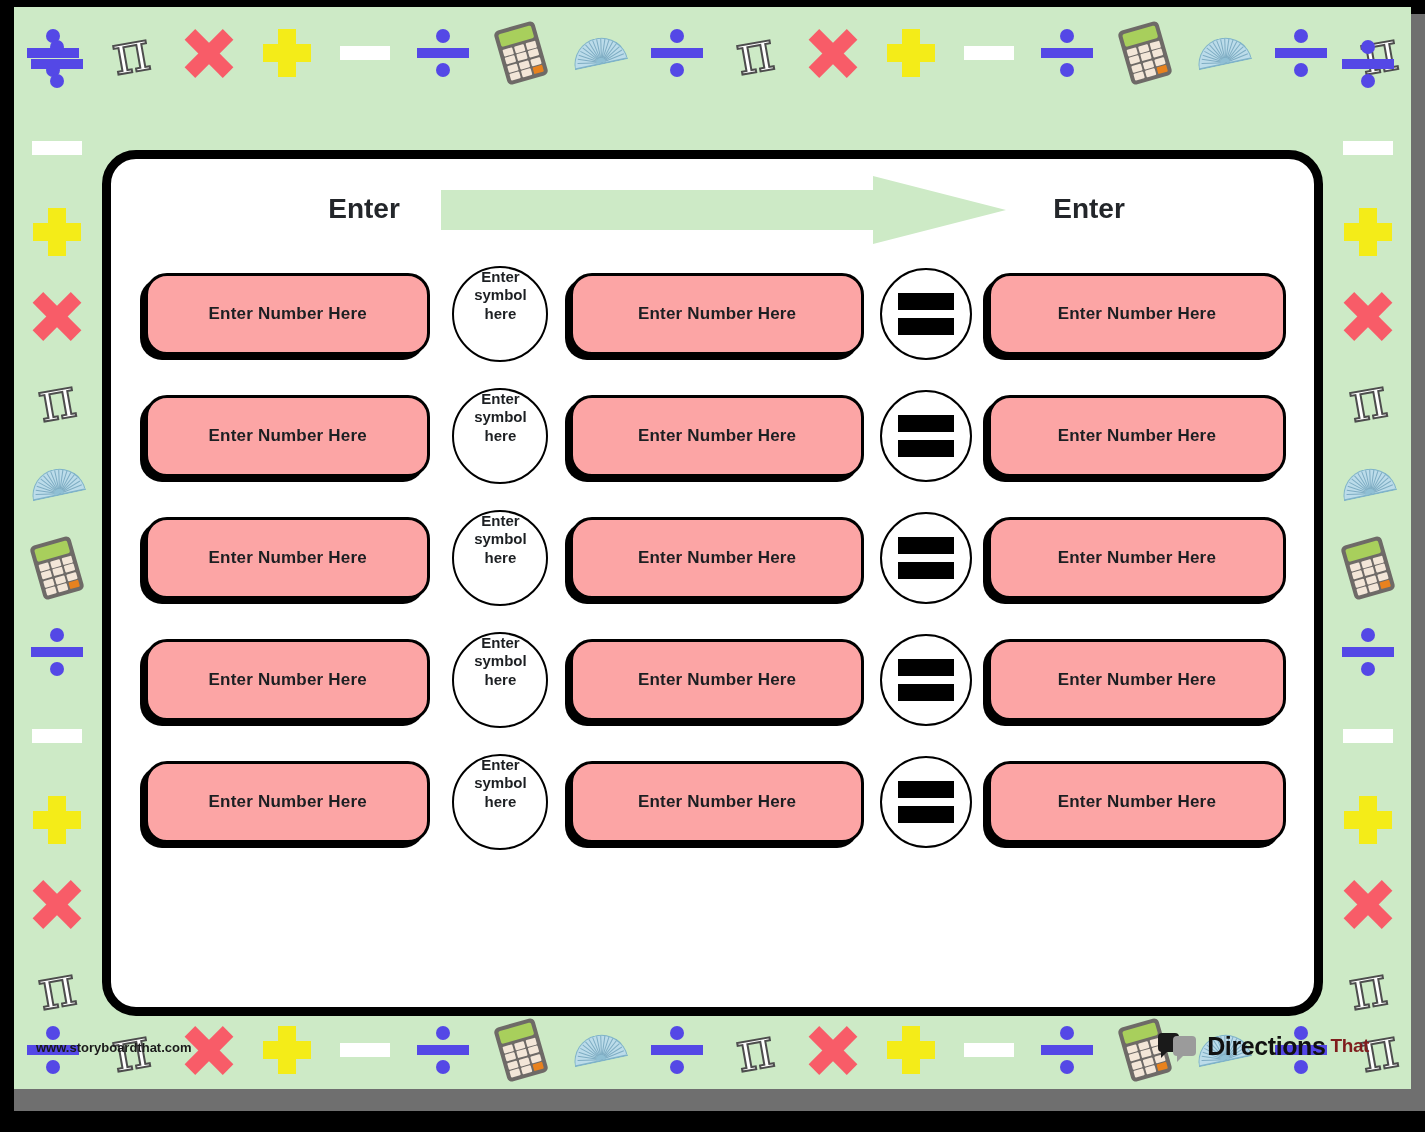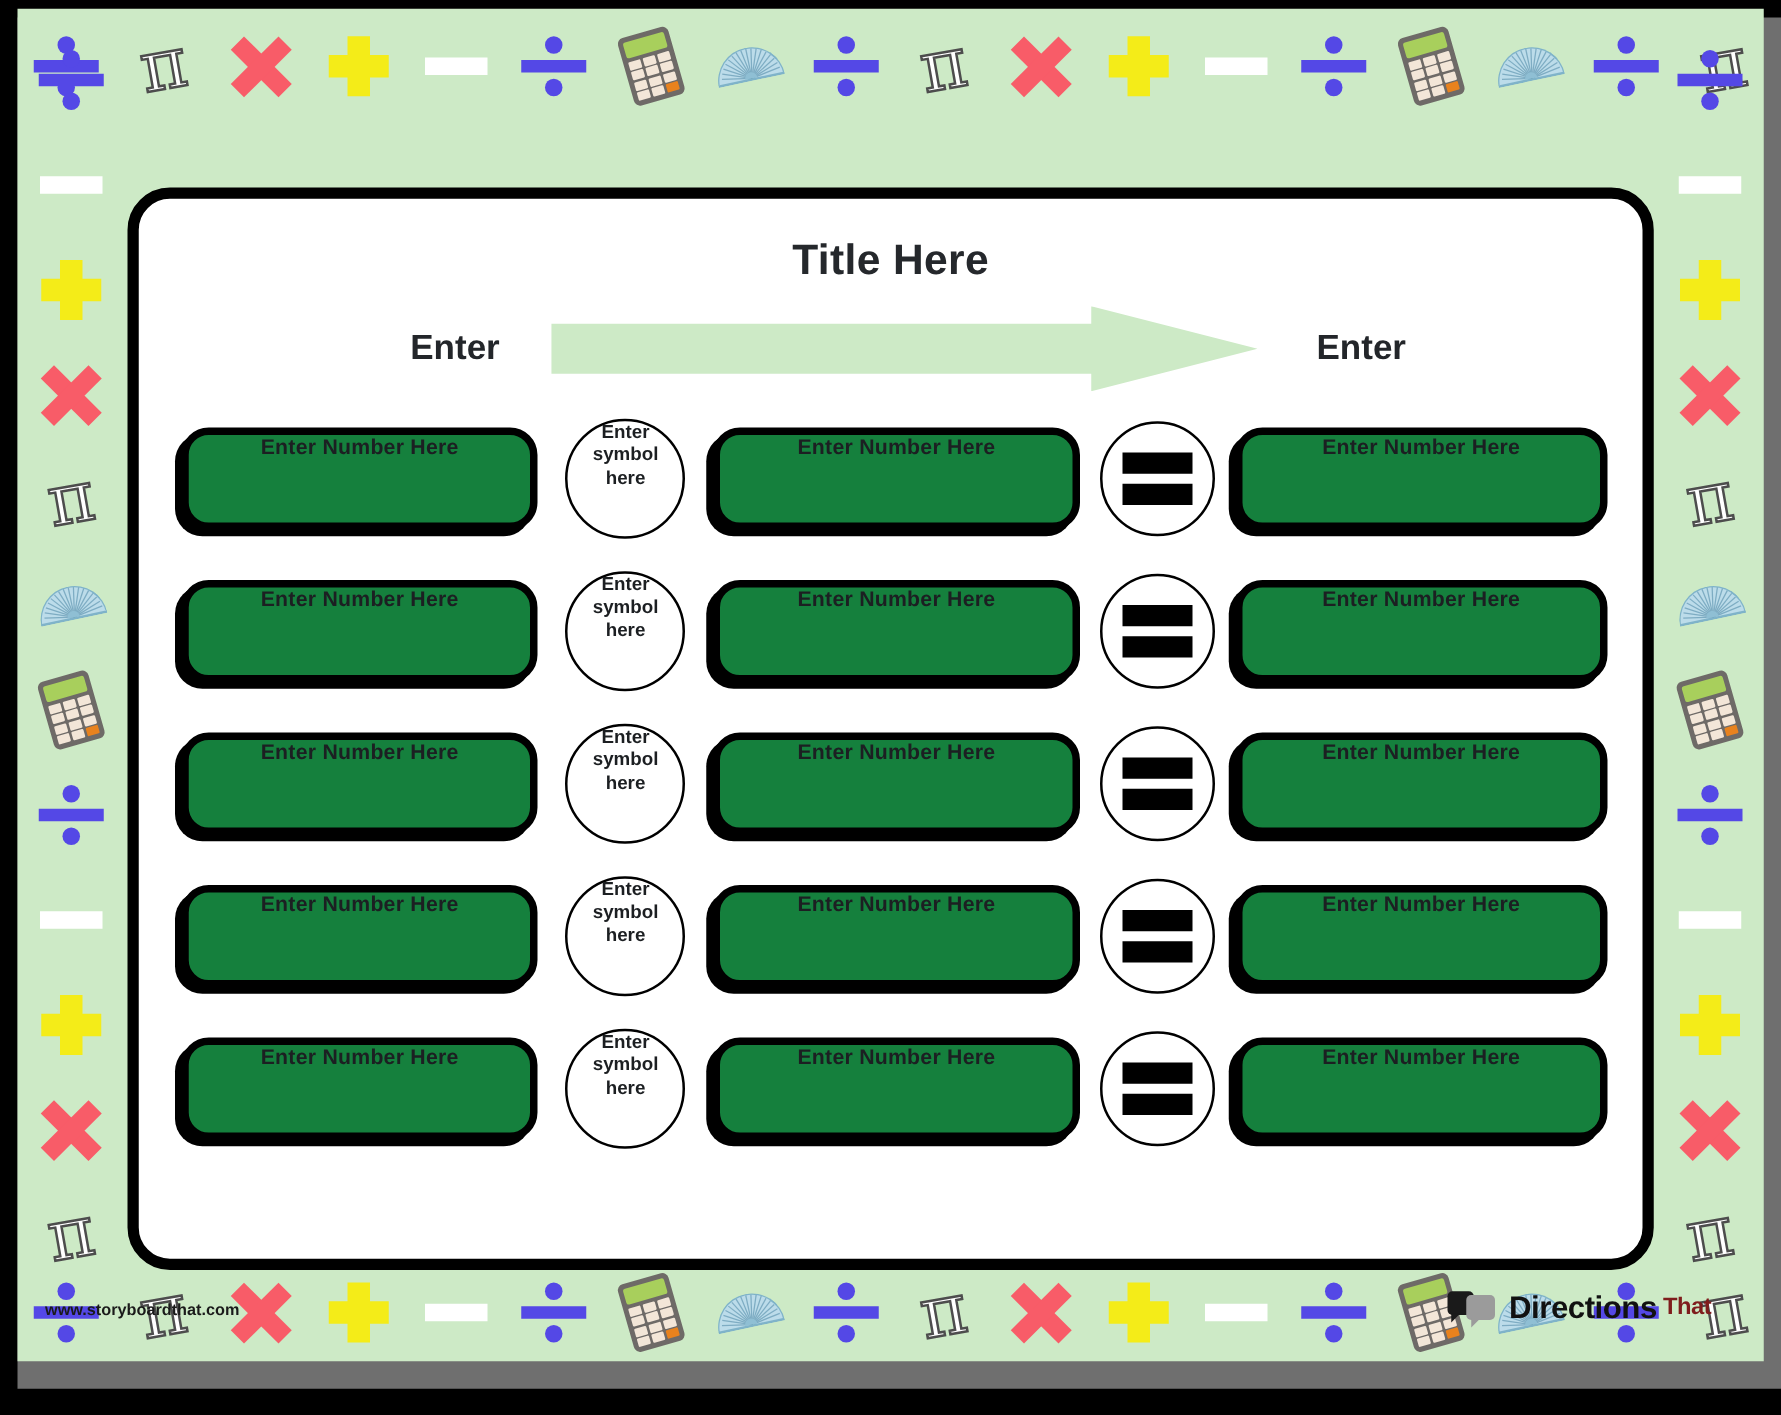--- a/index.html
+++ b/index.html
@@ -287,24 +287,25 @@
     display: flex;
     align-items: center;
     height: 122px;
     margin-bottom: 0px;
   }
 
   
   .numbox {
     position: relative;
     height: 82px;
-    background: #15803d;
-    border: 6px solid #000000;
+    background: #fca5a5;
+    border: 3px solid #000000;
     border-radius: 22px;
     display: flex;
+    align-items: center;
     justify-content: center;
     box-shadow: -5px 5px 0 0 #000000;
   }
   .numbox.b1 { width: 290px; margin-left: 6px; }
   .numbox.b2 { width: 298px; }
   .numbox.b3 { width: 303px; }
 
   .numbox .txt {
     font-size: 17px;
     font-weight: bold;
@@ -798,21 +799,20 @@
             <i></i>
             <b></b>
           </div>
           <div class="ic ic-pi">π</div>
         </div>
     </div>
 
 
     <div id="card">
 
-      <div id="title">Title Here</div>
 
 
       <div id="headrow">
         <div id="before-label">Enter</div>
         <div id="arrow">
           <svg viewBox="0 0 565 68" preserveAspectRatio="none" aria-hidden="true">
             <polygon points="0,14 432,14 432,0 565,34 432,68 432,54 0,54" fill="#cdeac6"></polygon>
           </svg>
         </div>
         <div id="after-label">Enter</div>

